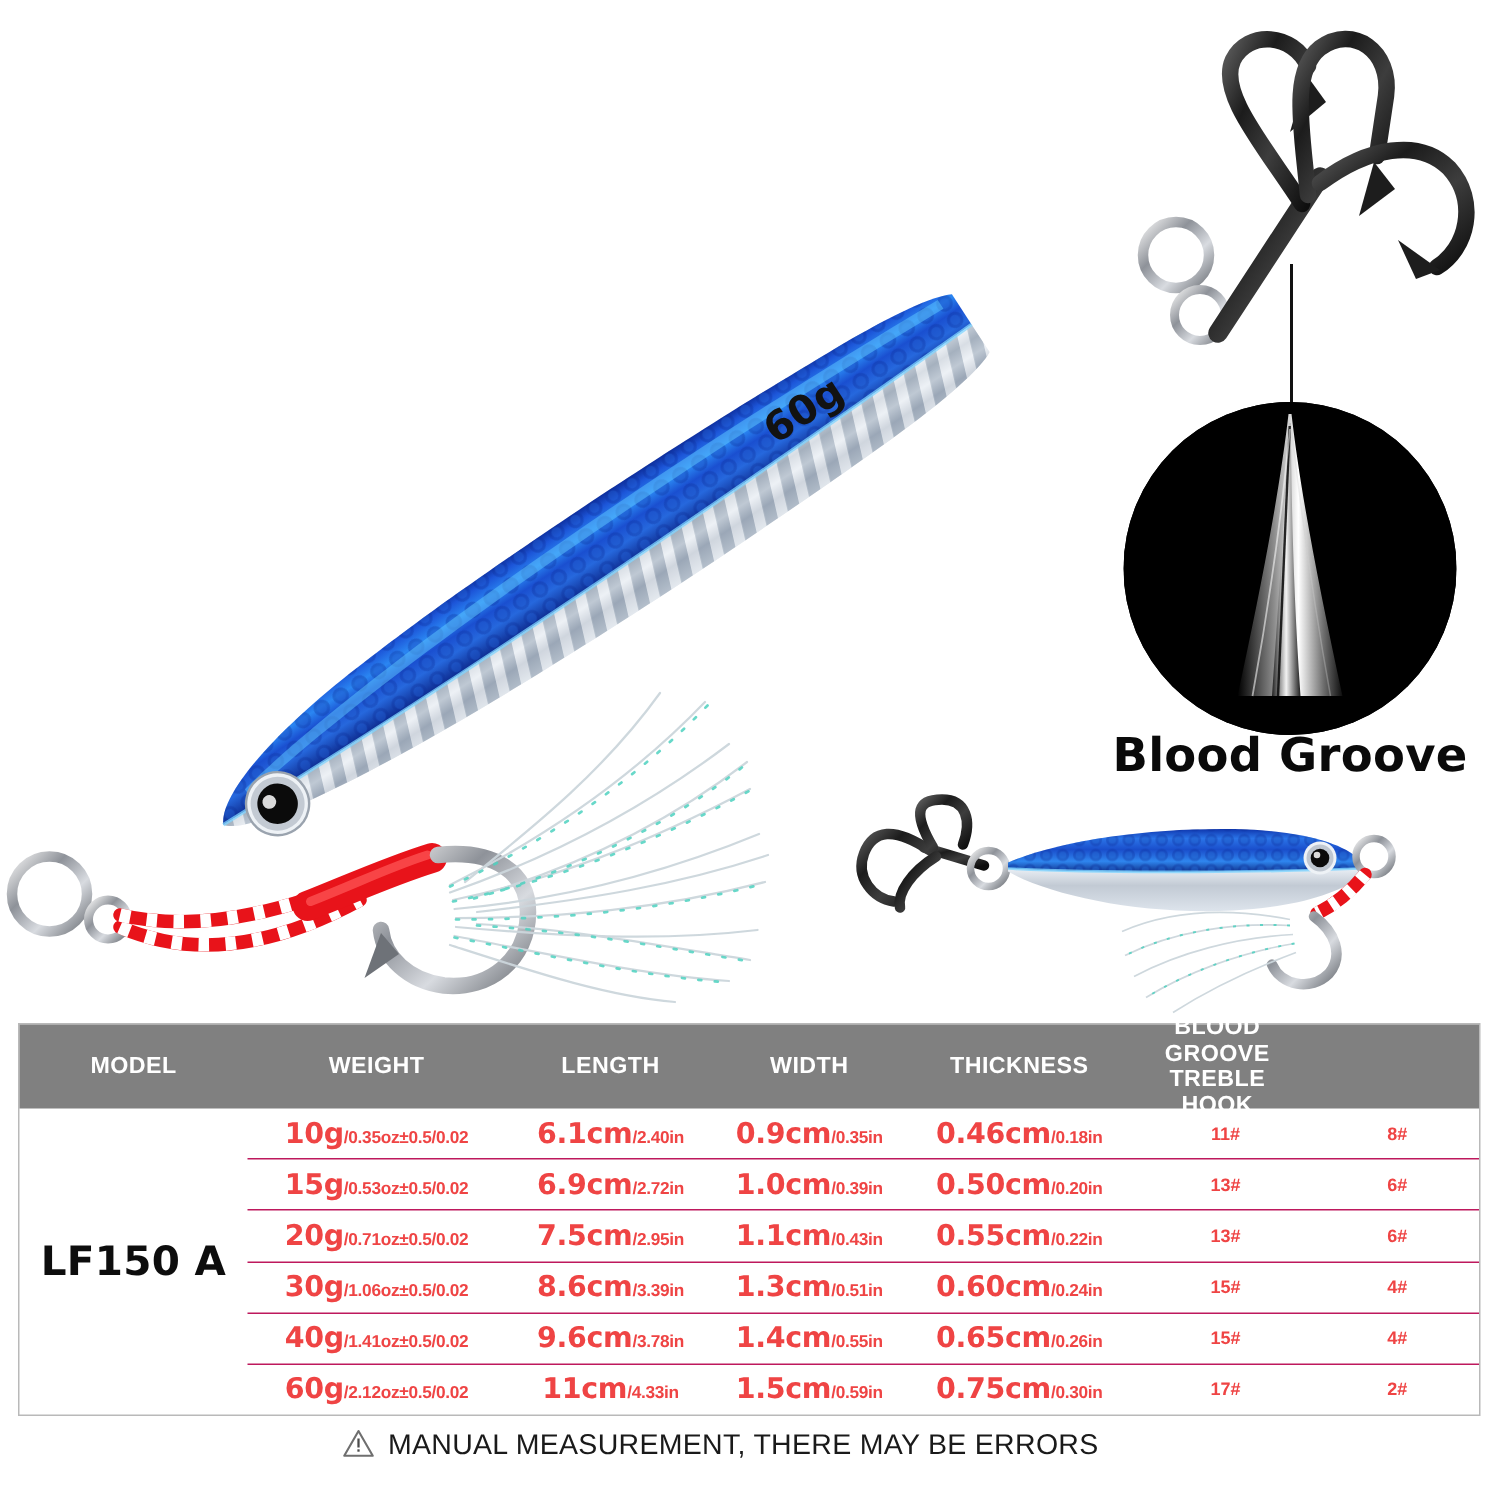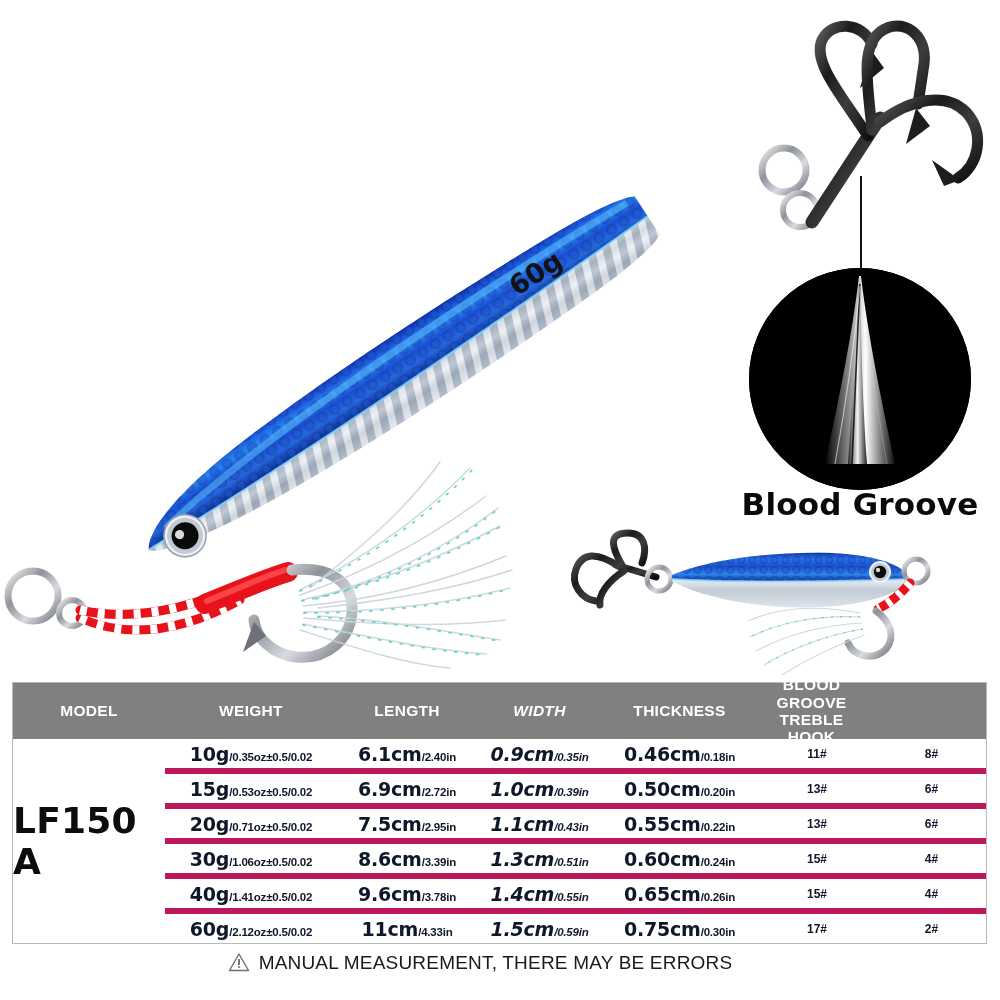--- a/index.html
+++ b/index.html
@@ -20,36 +20,36 @@
                  font-family:"DejaVu Sans","Liberation Sans",sans-serif;}
 
   
   .table{position:absolute;left:12px;top:682px;width:975px;height:262px;
          border:1px solid #b9b9b9;box-sizing:border-box;background:#fff;}
   .thead{display:flex;height:56px;background:#808080;align-items:center;}
   .th{color:#fff;font-weight:bold;font-size:15.5px;text-align:center;
       line-height:1.12;letter-spacing:.3px;}
   .tbodywrap{position:relative;display:flex;height:204px;}
   .modelcell{display:flex;align-items:center;justify-content:center;
-             font-size:36px;font-weight:bold;color:#0d0d0d;letter-spacing:.2px;
+             font-size:27px;font-weight:bold;color:#0d0d0d;letter-spacing:.2px;
              font-family:"DejaVu Sans","Liberation Sans",sans-serif;}
   .rows{flex:1;display:flex;flex-direction:column;}
-  .trow{flex:1;display:flex;align-items:center;border-top:6px solid #be185d;}
+  .trow{flex:1;display:flex;align-items:center;border-top:1px solid #be185d;}
   .trow:first-child{border-top:none;}
-  .cell{text-align:center;color:#0f172a;white-space:nowrap;}
+  .cell{text-align:center;color:#ef4444;white-space:nowrap;}
   .big{font-size:19px;font-weight:bold;letter-spacing:-.2px;
        font-family:"DejaVu Sans","Liberation Sans",sans-serif;}
   .sml{font-size:11.5px;font-weight:bold;letter-spacing:-.2px;}
   .hook{font-size:12px;font-weight:bold;}
 
   
   .c-model{width:152px;}
   .c-weight{width:172px;}
   .c-length{width:140px;}
-  .c-width{width:125px;font-style:italic;}
+  .c-width{width:125px;}
   .c-thick{width:155px;}
   .c-jig{width:120px;}
   .c-blood{width:109px;}
 
   
   .note{position:absolute;left:0;top:952px;width:960px;text-align:center;
         font-size:19px;color:#1a1a1a;letter-spacing:.2px;}
   .note .warn{display:inline-block;vertical-align:-3px;margin-right:9px;}
 </style>
 </head>

